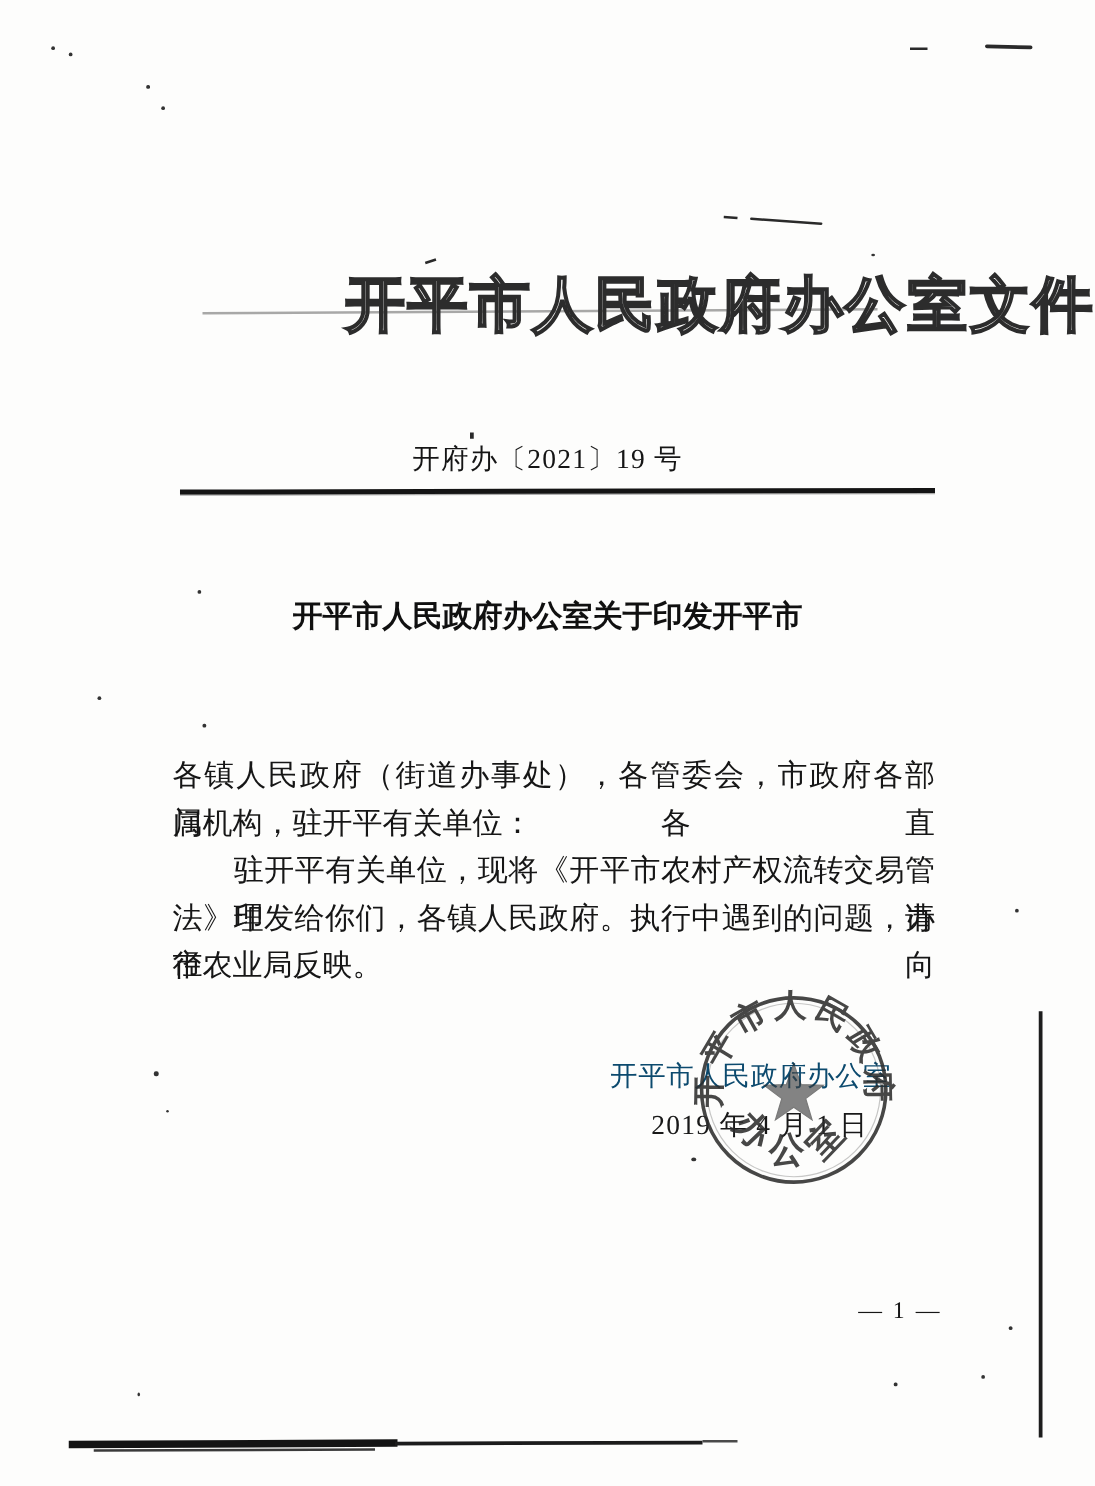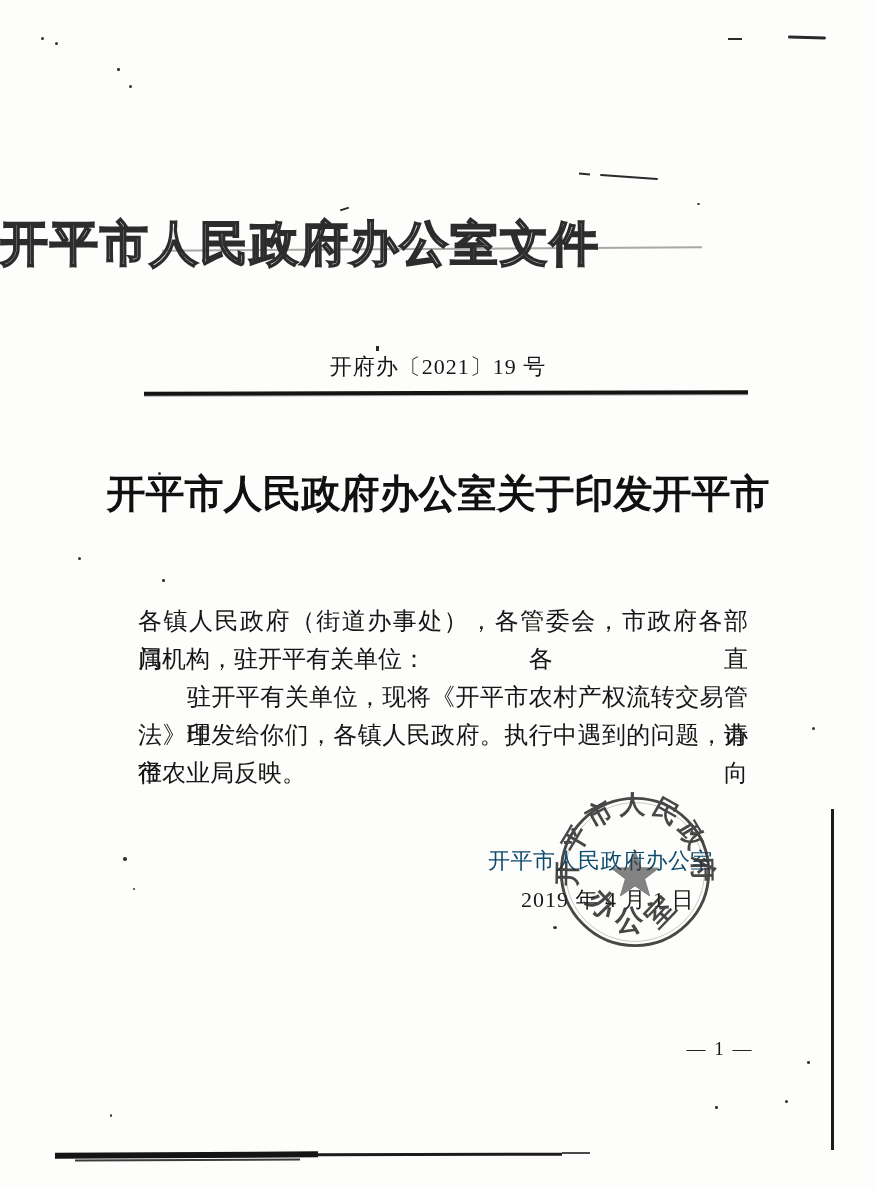--- a/index.html
+++ b/index.html
@@ -10,21 +10,21 @@
     background:#fdfdfc;
     overflow:hidden;
     font-family:"Liberation Serif","DejaVu Serif",serif;
     color:#1c1c1c;
   }
   .abs{position:absolute;}
 
   
   .header-title{
     left:0;right:0;top:212px;
-    text-align:left;
+    text-align:right;
     font-size:48px;
     font-weight:700;
     letter-spacing:2px;
     color:#2a2a2a;
     font-family:"Liberation Serif","DejaVu Serif",serif;
     white-space:nowrap;
   }
   @supports (-webkit-text-stroke: 1px black){
     .header-title{
       color:rgba(0,0,0,0.04);
@@ -50,21 +50,21 @@
     transform:rotate(-0.12deg);
     box-shadow:0 1px 0 rgba(20,20,20,.35);
   }
 
   
   .doc-title{
     left:0;right:0;top:468px;
     text-align:center;
     font-family:"Liberation Sans","DejaVu Sans",sans-serif;
     font-weight:800;
-    font-size:39px;
+    font-size:24px;
     line-height:51px;
     color:#101010;
   }
 
   
   .body-text{
     left:138px;top:602px;width:610px;
     font-size:24px;
     line-height:38px;
     color:#161616;

